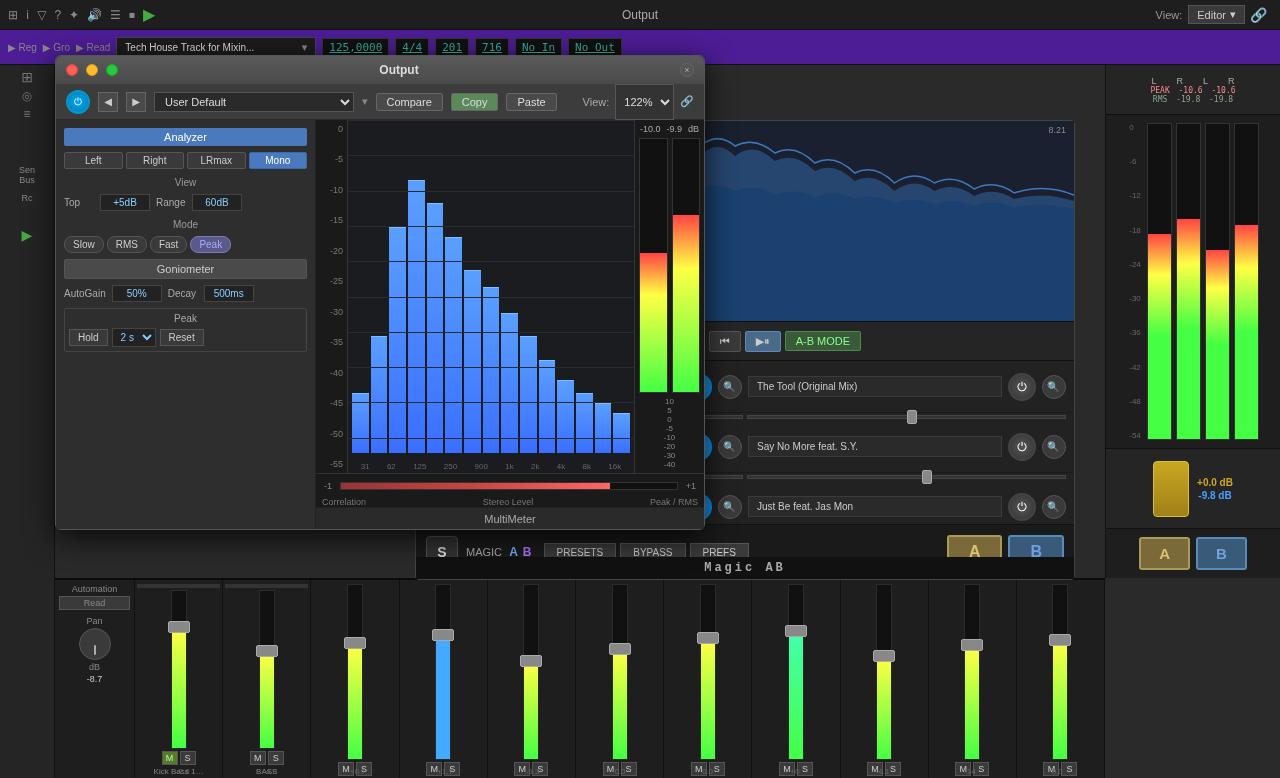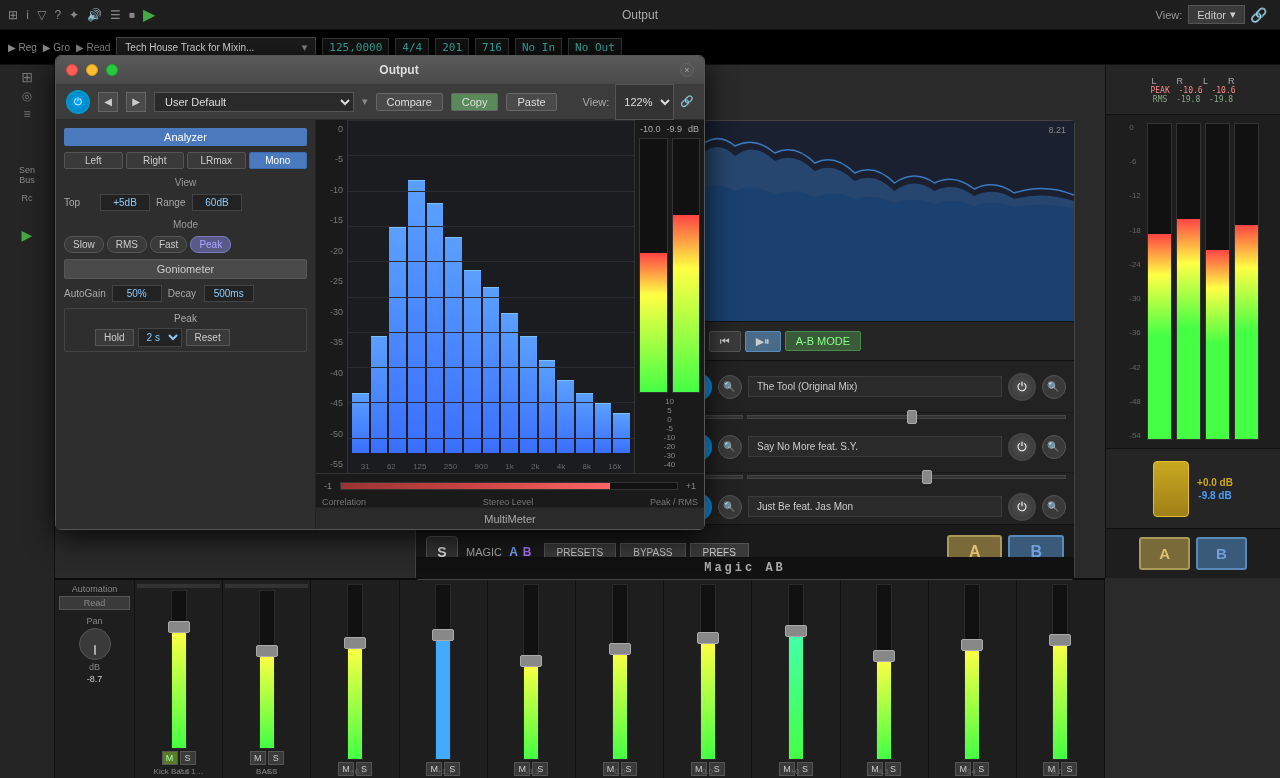--- a/index.html
+++ b/index.html
@@ -37,21 +37,21 @@
       transform: translateX(-50%);
       color: #aaa;
       font-size: 12px;
     }
 
     
     .transport-area {
       position: absolute;
       top: 30px; left: 0; right: 0;
       height: 35px;
-      background: #000000;
+      background: #4c1d95;
       display: flex;
       align-items: center;
       padding: 0 8px;
       gap: 6px;
       border-bottom: 1px solid #111;
     }
 
     .track-title-box {
       background: #1c1c1c;
       border: 1px solid #444;
@@ -64,20 +64,21 @@
       justify-content: space-between;
     }
 
     .time-display {
       background: #111;
       border: 1px solid #333;
       color: #3a9;
       padding: 2px 6px;
       font-size: 11px;
       font-family: monospace;
+      text-decoration: underline;
     }
 
     
     .left-sidebar {
       position: absolute;
       top: 65px; left: 0;
       width: 55px;
       bottom: 0;
       background: #252525;
       border-right: 1px solid #111;
@@ -326,21 +327,20 @@
       text-align: center;
       color: #aaa;
       font-size: 10px;
       margin-bottom: 4px;
     }
 
     .peak-row {
       display: flex;
       align-items: center;
       gap: 4px;
-      margin-left: 26px;
     }
 
     .hold-btn {
       background: #3a3a3a;
       border: 1px solid #555;
       color: #ccc;
       padding: 2px 8px;
       font-size: 10px;
       cursor: pointer;
     }

